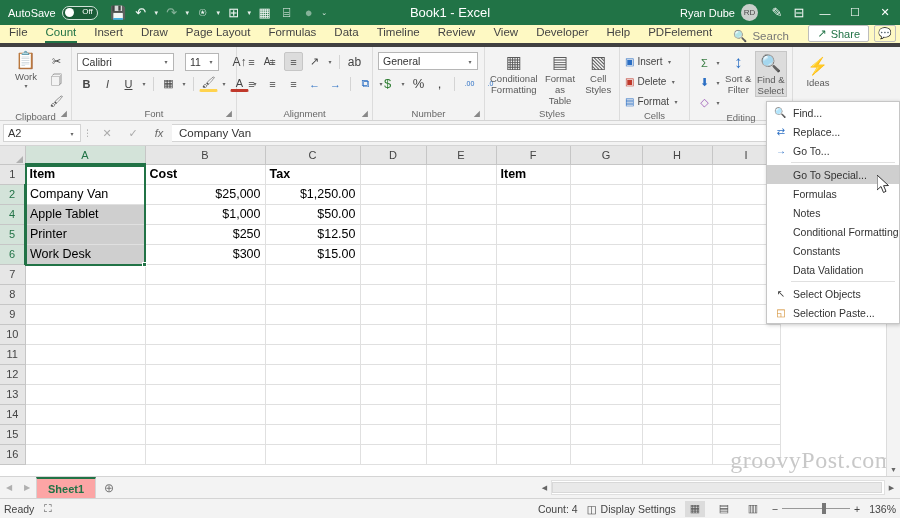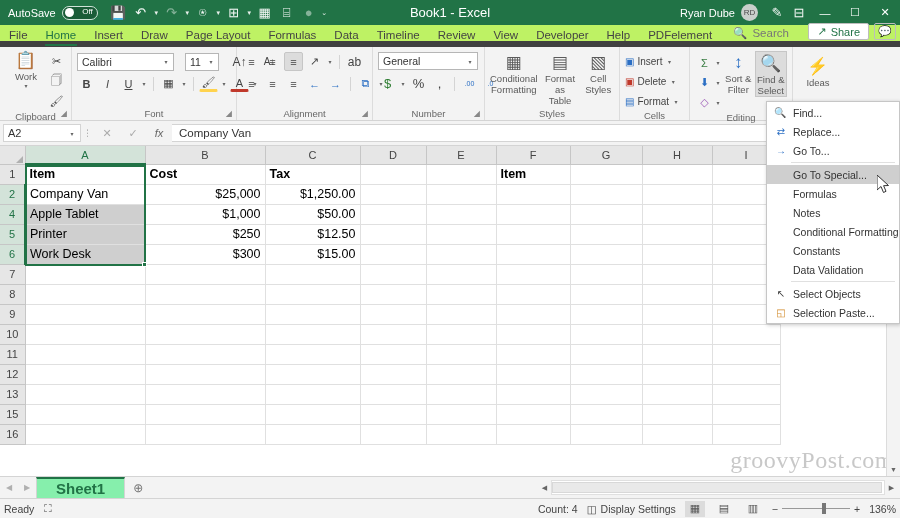--- a/index.html
+++ b/index.html
@@ -40,22 +40,22 @@
   .username { font-size:11px; color:#fff; margin-right:6px; }
   .avatar {
     width:17px; height:17px; border-radius:50%; background:#c9cfcb; color:#4b4b4b;
     font-size:8px; display:flex; align-items:center; justify-content:center; margin-right:8px;
   }
   .wbtn { width:30px; height:25px; display:flex; align-items:center; justify-content:center;
     color:#fff; font-size:11px; }
 
   
   .tabbar {
-    height:22px; background:#bef264; display:flex; position:relative;
-    border-bottom:6px solid #404040;
+    height:22px; background:#fef9c3; display:flex; align-items:flex-end; position:relative;
+    border-bottom:4px solid #404040;
   }
   .tab {
     padding:0 9px; height:21px; line-height:21px; font-size:11.5px; color:#444; cursor:default;
     position:relative;
   }
   .tab.active { color:#217346; font-weight:normal; }
   .tab.active:after {
     content:""; position:absolute; left:8px; right:8px; bottom:0; height:2px; background:#217346;
   }
   .searchbox { display:flex; align-items:center; gap:5px; margin-left:12px; color:#777; font-size:11.5px; }
@@ -158,22 +158,22 @@
   .vscroll .arrow.bottom { position:absolute; bottom:0; left:0; right:0; }
   .vscroll .thumb { position:absolute; top:15px; left:1px; right:1px; height:108px; background:#cdcdcd; }
 
   
   .sheetbar {
     height:22px; background:#f3f3f3; display:flex; align-items:center; border-top:1px solid #d4d4d4;
     position:relative;
   }
   .navarr { width:18px; text-align:center; color:#b0b0b0; font-size:8px; }
   .sheettab {
-    height:22px; padding:0 19px; display:flex; align-items:center; font-size:15px;
-    color:#217346; font-weight:bold; background:#86efac; border-top:2px solid #217346;
+    height:22px; padding:0 11px; display:flex; align-items:center; font-size:11px;
+    color:#217346; font-weight:bold; background:#fca5a5; border-top:2px solid #217346;
     border-right:1px solid #d4d4d4; border-left:1px solid #d4d4d4;
   }
   .addsheet { width:26px; display:flex; align-items:center; justify-content:center;
               color:#777; font-size:12px; }
   .hscrollwrap { position:absolute; right:2px; top:3px; width:360px; height:15px;
      display:flex; align-items:center; }
   .hsarrow { width:13px; height:15px; background:#f3f3f3; display:flex; align-items:center;
      justify-content:center; font-size:7px; color:#666; }
   .hstrack { flex:1; height:15px; background:#fff; border:1px solid #e0e0e0; position:relative; }
   .hsthumb { position:absolute; left:0; top:1px; bottom:1px; width:330px; background:#e9e9e9;
@@ -240,21 +240,21 @@
       <span class="qicon">✎</span>
       <span class="qicon">⊟</span>
       <span class="wbtn">—</span>
       <span class="wbtn">☐</span>
       <span class="wbtn close">✕</span>
     </div>
   </div>
 
   <div class="tabbar">
     <div class="tab">File</div>
-    <div class="tab active">Home</div>
+    <div class="tab active">Count</div>
     <div class="tab">Insert</div>
     <div class="tab">Draw</div>
     <div class="tab">Page Layout</div>
     <div class="tab">Formulas</div>
     <div class="tab">Data</div>
     <div class="tab">Timeline</div>
     <div class="tab">Review</div>
     <div class="tab">View</div>
     <div class="tab">Developer</div>
     <div class="tab">Help</div>
@@ -648,20 +648,32 @@
         <td class="cell"></td>
         <td class="cell"></td>
         <td class="cell"></td>
         <td class="cell"></td>
         <td class="cell"></td>
         <td class="cell"></td>
         <td class="cell"></td>
         <td class="cell"></td>
       </tr>
 
+      <tr>
+        <th class="rowh">14</th>
+        <td class="cell"></td>
+        <td class="cell"></td>
+        <td class="cell"></td>
+        <td class="cell"></td>
+        <td class="cell"></td>
+        <td class="cell"></td>
+        <td class="cell"></td>
+        <td class="cell"></td>
+        <td class="cell"></td>
+      </tr>
 
       <tr>
         <th class="rowh">15</th>
         <td class="cell"></td>
         <td class="cell"></td>
         <td class="cell"></td>
         <td class="cell"></td>
         <td class="cell"></td>
         <td class="cell"></td>
         <td class="cell"></td>

